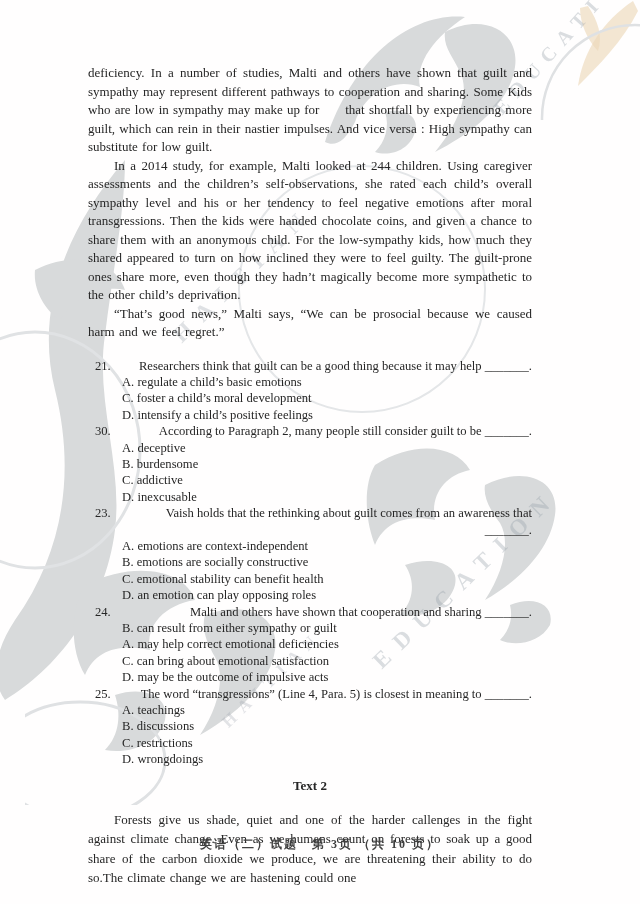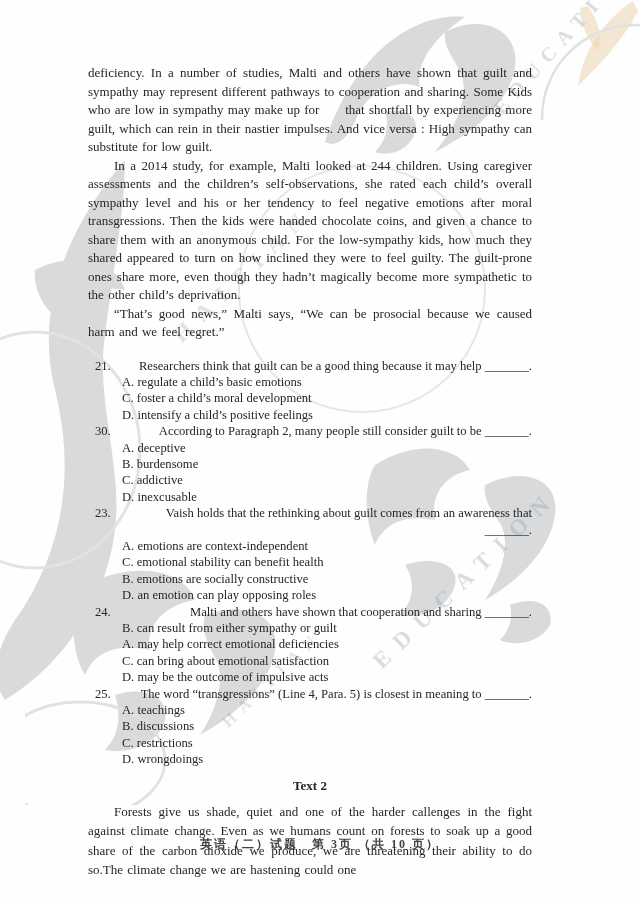--- a/index.html
+++ b/index.html
@@ -25,21 +25,21 @@
   
   .content{position:relative;z-index:1;padding:64px 108px 0 88px;}
   .passage p{margin:0;font-size:13px;line-height:18.5px;text-align:justify;word-spacing:1px;}
   .p-ind{text-indent:26px;}
   .questions{margin-top:16px;font-size:12.6px;}
   .question .stem-row{display:flex;line-height:16.4px;}
   .q-num{flex:none;width:27px;padding-left:7px;}
   .q-stem{flex:1;text-align:right;}
   .options{padding-left:34px;}
   .option{line-height:16.4px;}
-  .text2-heading{margin:10px 0 8px 0;text-align:center;font-size:13px;font-weight:bold;}
+  .text2-heading{margin:10px 0 16px 0;text-align:center;font-size:13px;font-weight:bold;}
   .text2 p{margin:0;font-size:13px;line-height:19.5px;text-align:justify;word-spacing:1px;}
   .footer{
     position:absolute;z-index:1;left:0;right:0;top:836px;text-align:center;
     font-size:12px;font-weight:bold;letter-spacing:2px;color:#404040;
     font-family:"Liberation Serif",serif;
   }
 </style>
 </head>
 <body>
 
@@ -127,22 +127,22 @@
         </div>
       </div>
 
       <div class="question">
         <div class="stem-row">
           <span class="q-num">23.</span>
           <span class="q-stem">Vaish holds that the rethinking about guilt comes from an awareness that _______.</span>
         </div>
         <div class="options">
           <div class="option">A. emotions are context-independent</div>
+          <div class="option">B. emotions are socially constructive</div>
           <div class="option">C. emotional stability can benefit health</div>
-          <div class="option">B. emotions are socially constructive</div>
           <div class="option">D. an emotion can play opposing roles</div>
         </div>
       </div>
 
       <div class="question">
         <div class="stem-row">
           <span class="q-num">24.</span>
           <span class="q-stem">Malti and others have shown that cooperation and sharing _______.</span>
         </div>
         <div class="options">

